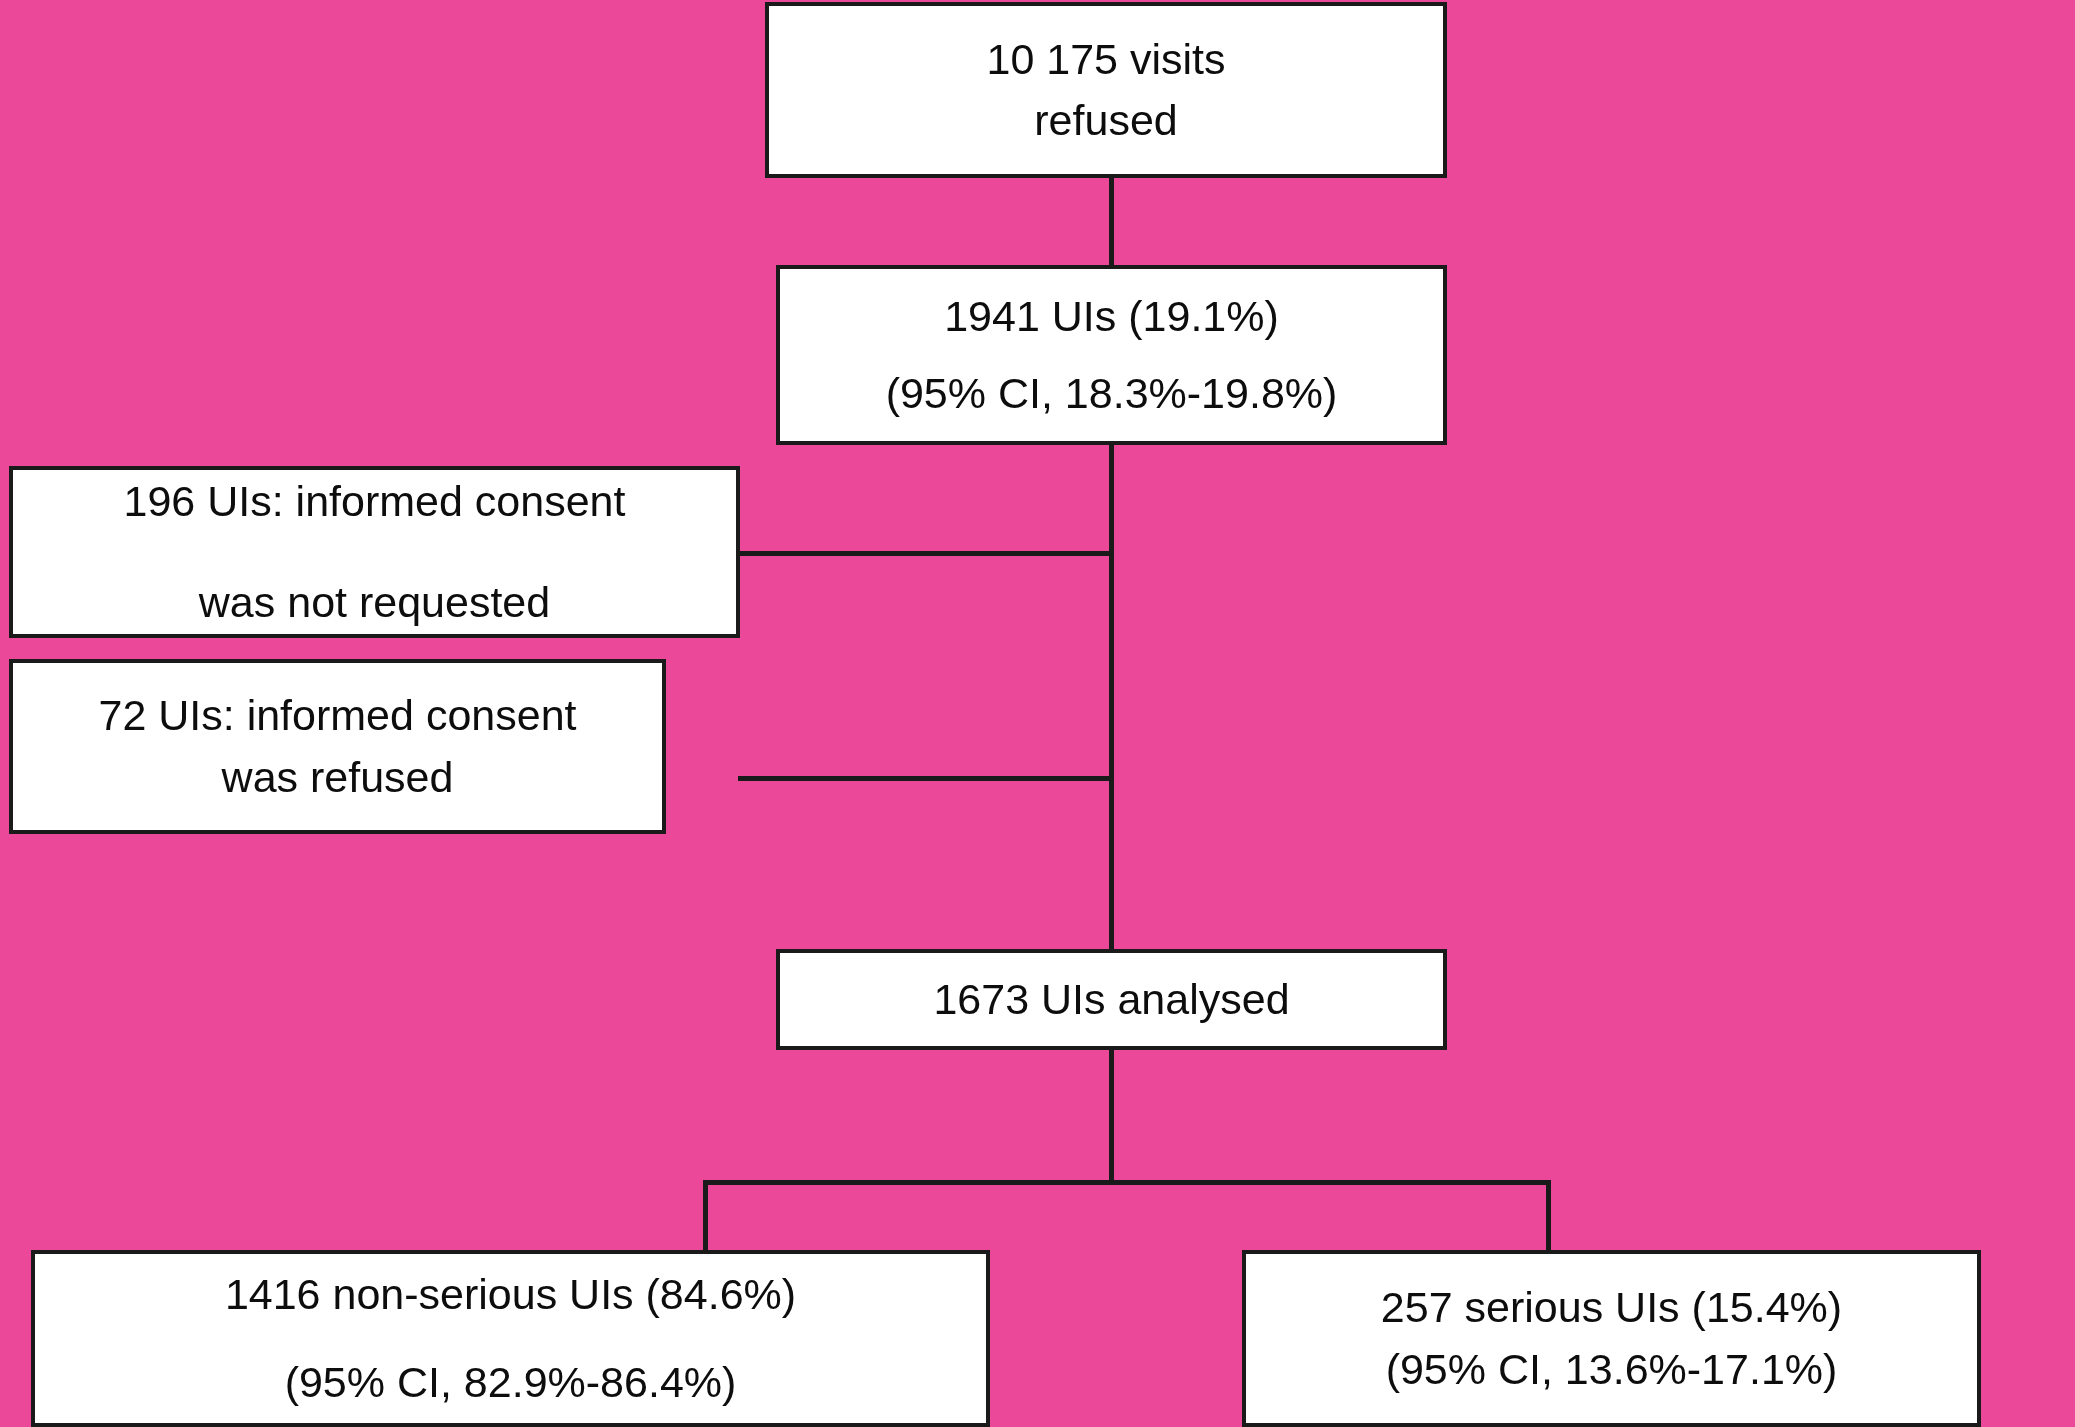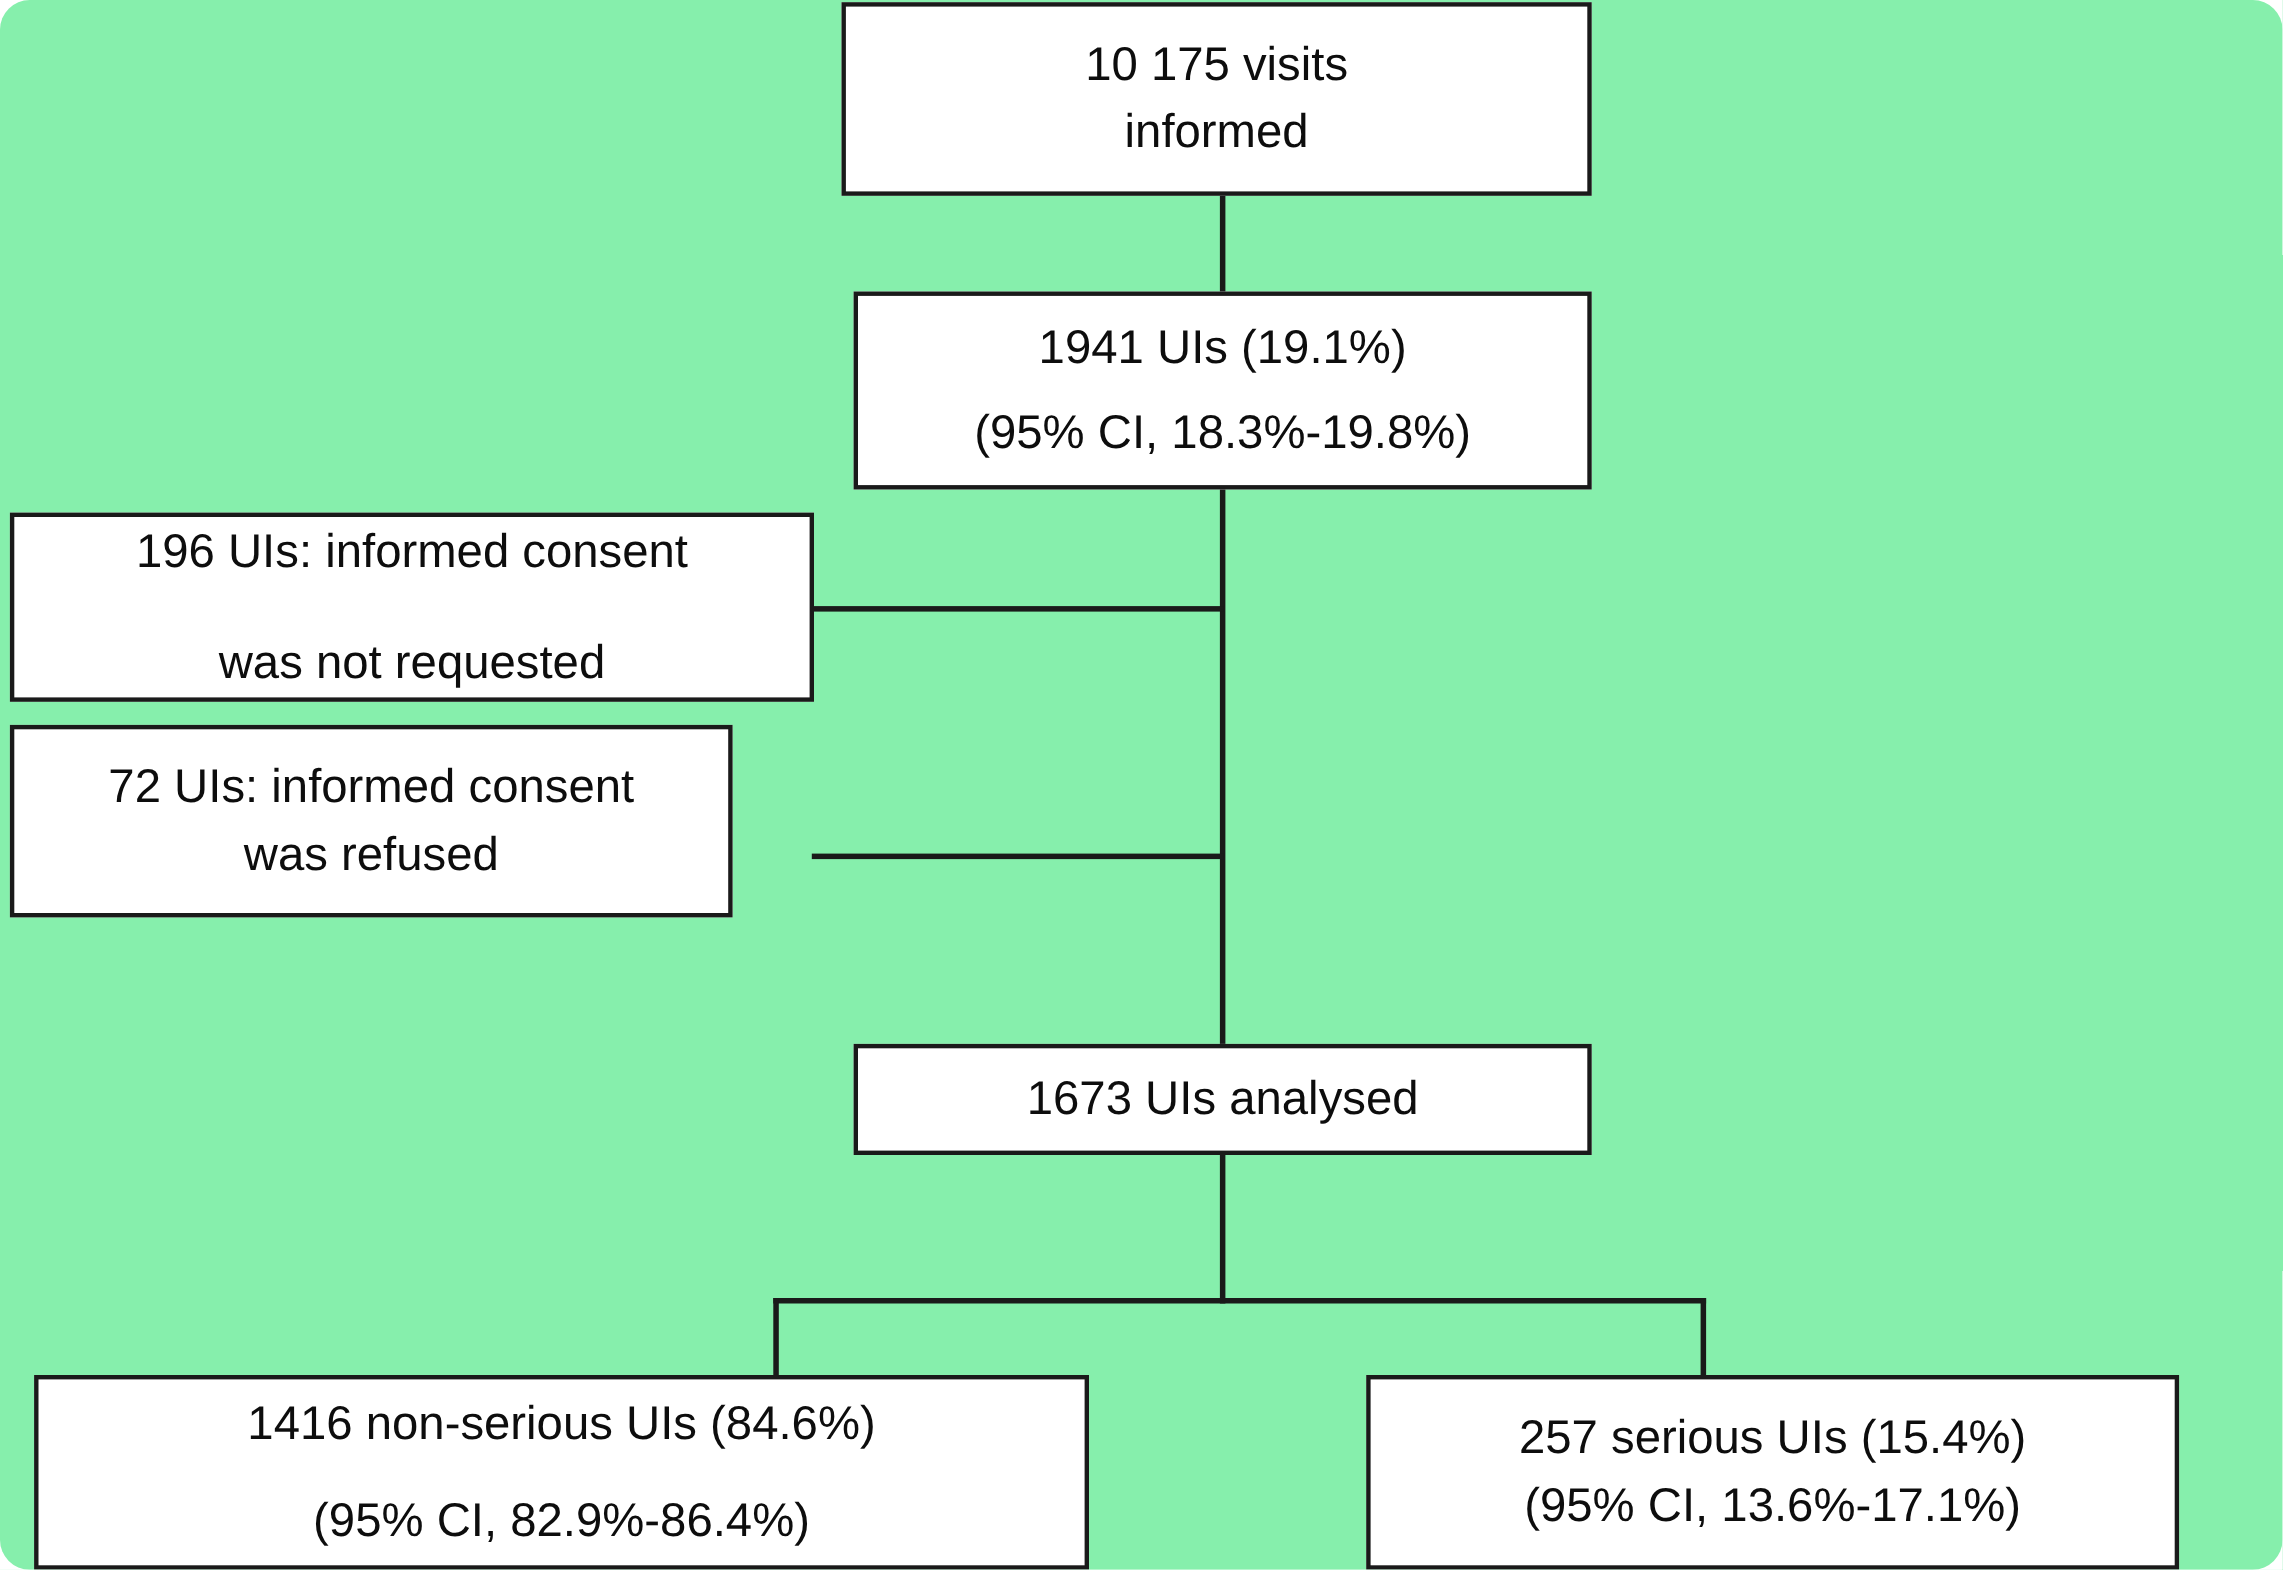--- a/index.html
+++ b/index.html
@@ -4,24 +4,23 @@
 <style>
   html, body {
     margin: 0;
     padding: 0;
     background: #ffffff;
   }
   #flowchart {
     position: relative;
     width: 2075px;
     height: 1427px;
-    background: #86efac;
+    background: #ec4899;
     font-family: "Liberation Sans", sans-serif;
     overflow: hidden;
-    border-radius: 27px;
   }
   .node {
     position: absolute;
     box-sizing: border-box;
     border: 4px solid #1a1a1a;
     background: #ffffff;
     display: flex;
     flex-direction: column;
     align-items: center;
     justify-content: center;
@@ -69,21 +68,21 @@
   <div class="conn v" id="conn-trunk-1"></div>
   <div class="conn v" id="conn-trunk-2"></div>
   <div class="conn h" id="conn-side-1"></div>
   <div class="conn h" id="conn-side-2"></div>
   <div class="conn h" id="conn-split"></div>
   <div class="conn v" id="conn-branch-l"></div>
   <div class="conn v" id="conn-branch-r"></div>
 
   <div class="node" id="node-total">
     <span class="line">10 175 visits</span>
-    <span class="line">informed</span>
+    <span class="line">refused</span>
   </div>
 
   <div class="node" id="node-ui-detected">
     <span class="line">1941 UIs (19.1%)</span>
     <span class="line">(95% CI, 18.3%-19.8%)</span>
   </div>
 
   <div class="node" id="node-no-consent">
     <span class="line">196 UIs: informed consent</span>
     <span class="line">was not requested</span>

